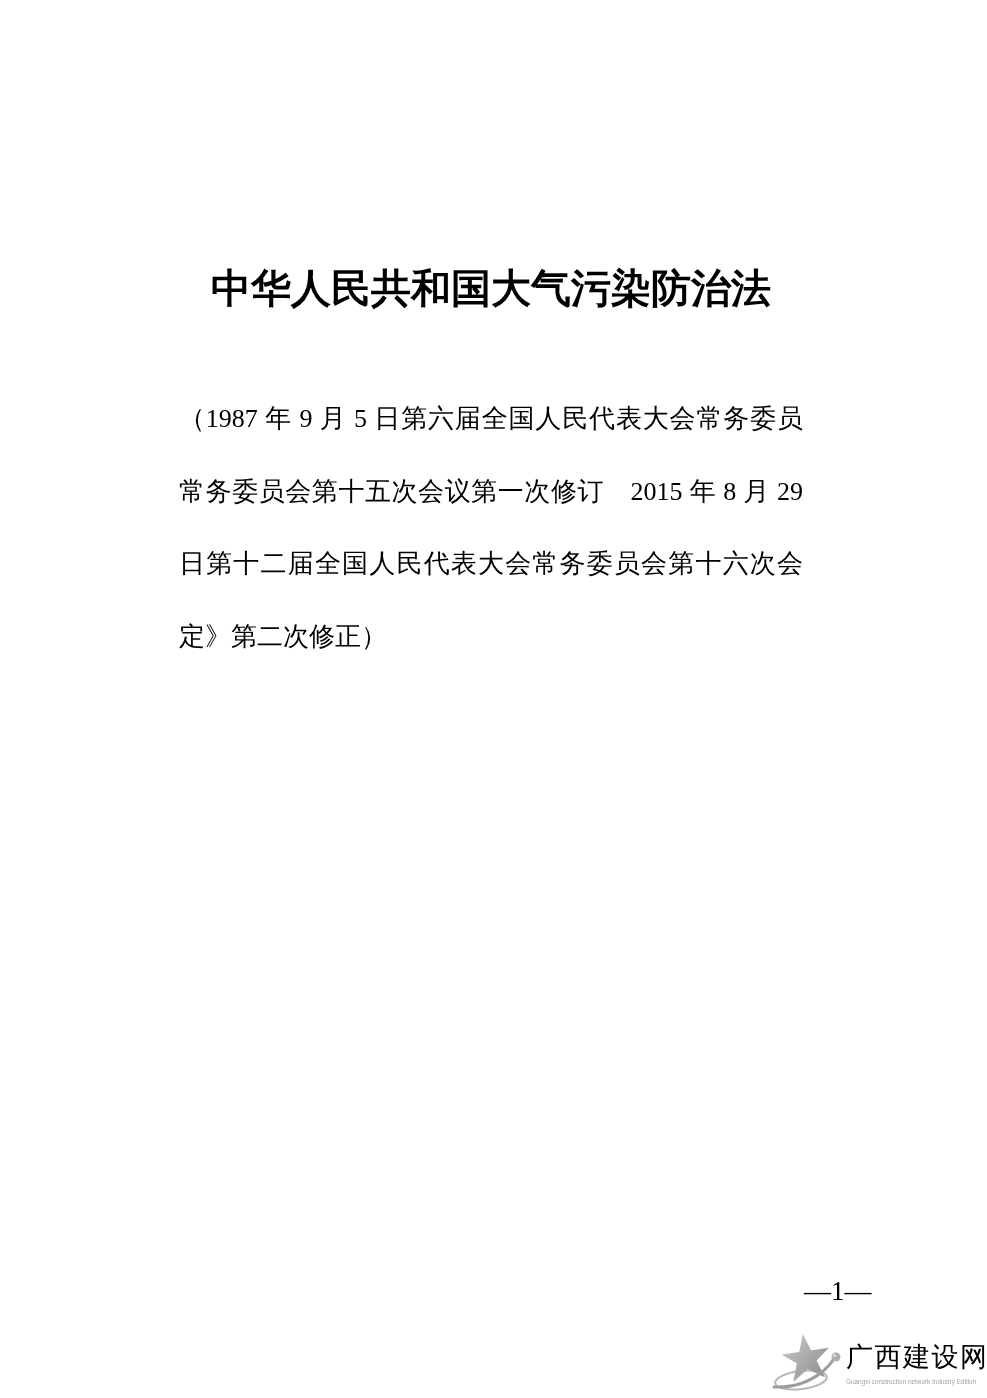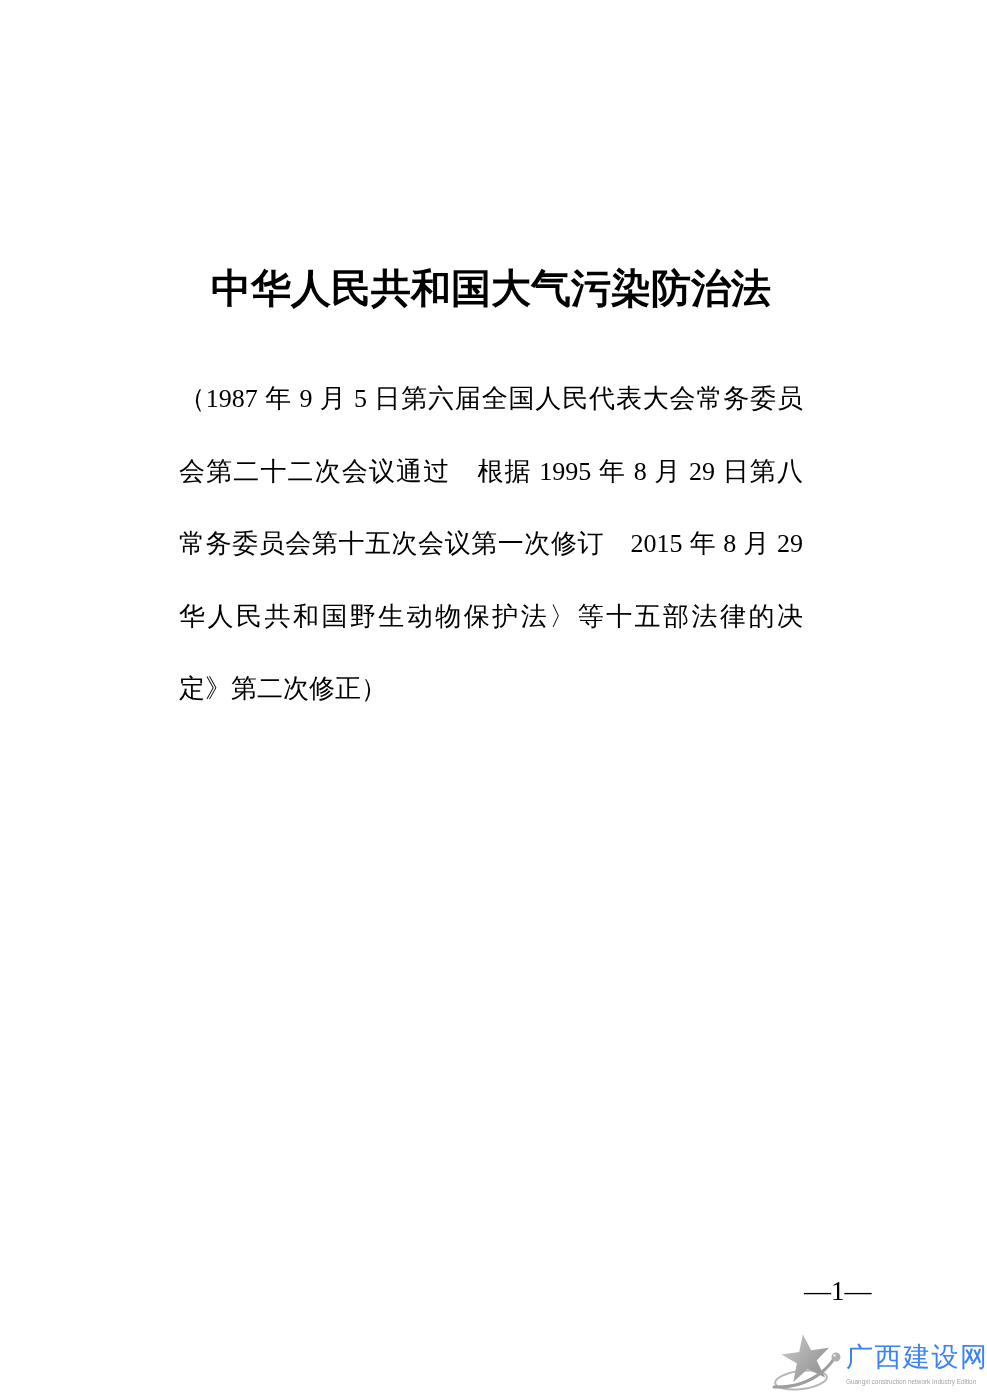--- a/index.html
+++ b/index.html
@@ -26,21 +26,21 @@
     text-align: center;
     font-family: "Liberation Sans", sans-serif;
     font-size: 40px;
     font-weight: 600;
     line-height: 44px;
     letter-spacing: 0px;
     color: #000000;
   }
   .doc-body {
     position: absolute;
-    top: 363px;
+    top: 383px;
     left: 179px;
     width: 624px;
     font-family: "Liberation Serif", sans-serif;
     font-size: 26px;
     color: #000000;
   }
   .doc-body .line {
     height: 72.6px;
     line-height: 72.6px;
     text-align: justify;
@@ -75,21 +75,21 @@
     top: 2px;
   }
   .logo-name {
     position: absolute;
     left: 76px;
     top: 12px;
     font-family: "Liberation Serif", serif;
     font-size: 27px;
     line-height: 30px;
     letter-spacing: 1.5px;
-    color: #3b82f6;
+    color: #000000;
     white-space: nowrap;
   }
   .logo-tagline {
     position: absolute;
     left: 76px;
     top: 48px;
     font-family: "Liberation Sans", sans-serif;
     font-size: 8px;
     color: #a3a3a3;
     white-space: nowrap;
@@ -99,23 +99,22 @@
 </style>
 </head>
 <body>
 
 <div class="page">
 
   <h1 class="doc-title">中华人民共和国大气污染防治法</h1>
 
   <div class="doc-body">
       <div class="line">（1987 年 9 月 5 日第六届全国人民代表大会常务委员</div>
-      <div class="line">会第二十二次会议通过　根据 1995 年 8 月 29 日第八</div>
       <div class="line">常务委员会第十五次会议第一次修订　2015 年 8 月 29</div>
-      <div class="line">华人民共和国野生动物保护法〉等十五部法律的决</div>
+      <div class="line">日第十二届全国人民代表大会常务委员会第十六次会</div>
       <div class="line last">定》第二次修正）</div>
     </div>
 
   <div class="page-number">—1—</div>
 
   <div class="footer-logo">
     <svg class="logo-mark" width="72" height="62" viewBox="0 0 72 62">
       <defs>
         <linearGradient id="starGrad" x1="0" y1="0" x2="1" y2="1">
           <stop offset="0" stop-color="#cccccc"></stop>

